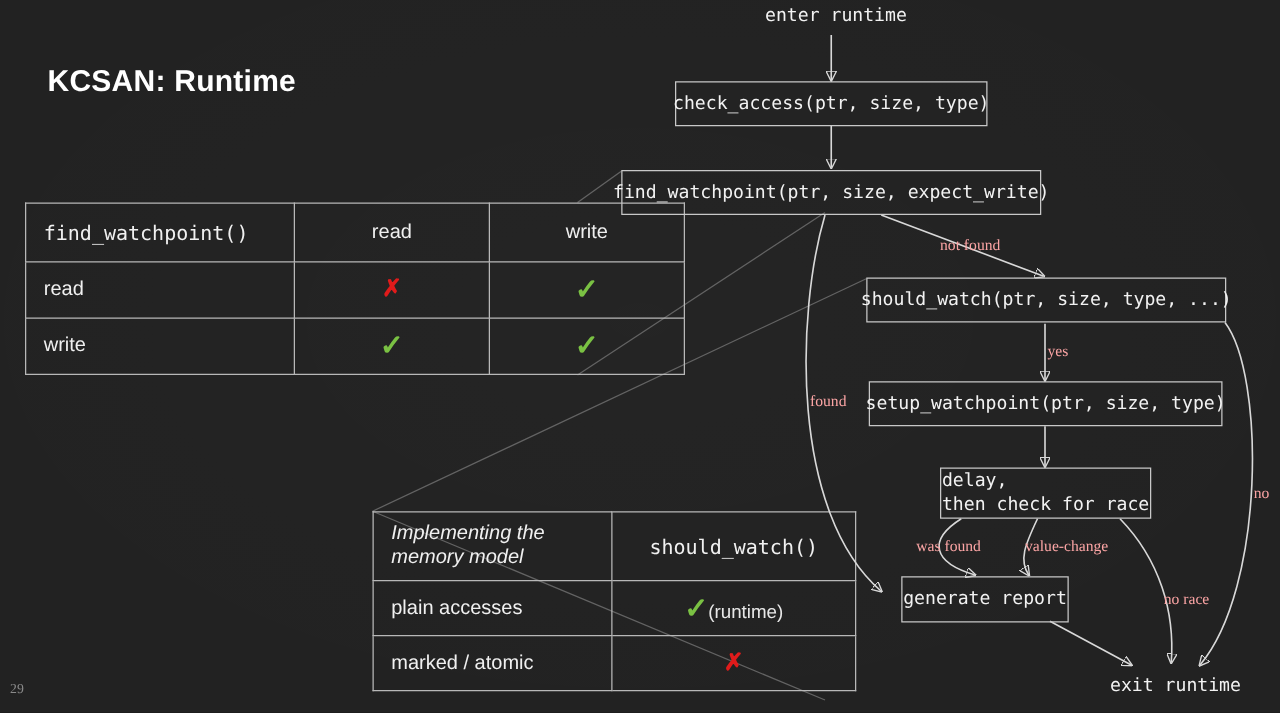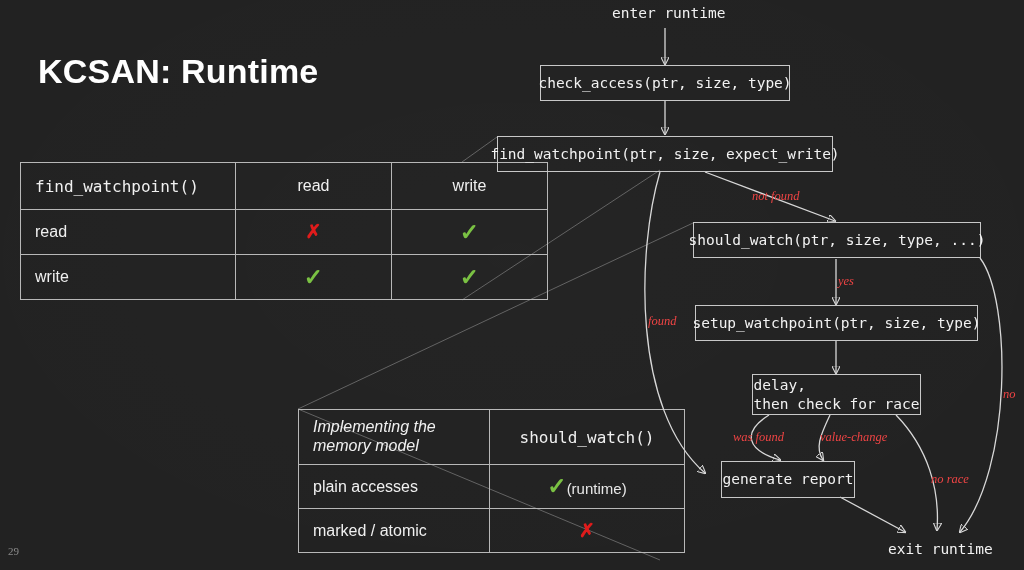--- a/index.html
+++ b/index.html
@@ -21,21 +21,21 @@
     inset: 0;
     pointer-events: none;
     background:
       radial-gradient(ellipse 900px 520px at 50% 45%, rgba(255,255,255,0.012) 0%, rgba(0,0,0,0) 70%);
   }
 
   #title {
     position: absolute;
     left: 38px;
     top: 52px;
-    font-size: 34px;
+    font-size: 24px;
     font-weight: bold;
     color: #ffffff;
     letter-spacing: 0.2px;
     font-family: "Liberation Sans", sans-serif;
   }
 
   #page-number {
     position: absolute;
     left: 8px;
     top: 545px;
@@ -119,25 +119,24 @@
   }
   .ftext {
     position: absolute;
     color: #f2f2f2;
     font-family: "DejaVu Sans Mono", "Liberation Mono", monospace;
     font-size: 14.5px;
     white-space: pre;
   }
   .elabel {
     position: absolute;
-    color: #ef4444;
+    color: #fca5a5;
     font-family: "Liberation Serif", serif;
     font-size: 12.5px;
     white-space: nowrap;
-    font-style: italic;
   }
 
   svg.edges {
     position: absolute;
     left: 0; top: 0;
     width: 1024px; height: 570px;
     overflow: visible;
   }
   svg.edges path, svg.edges line {
     fill: none;

